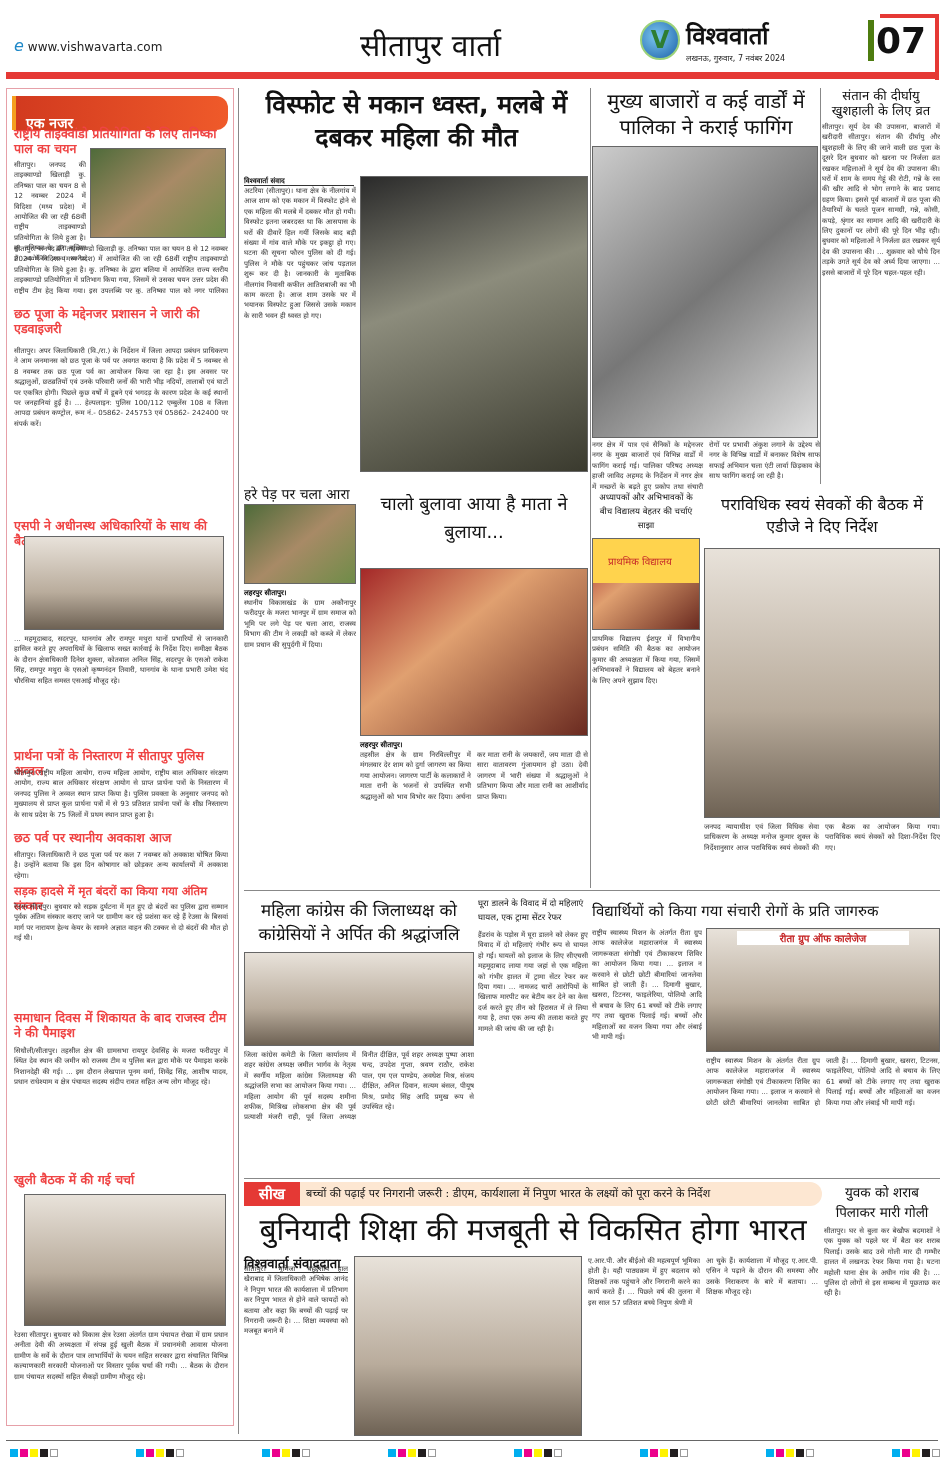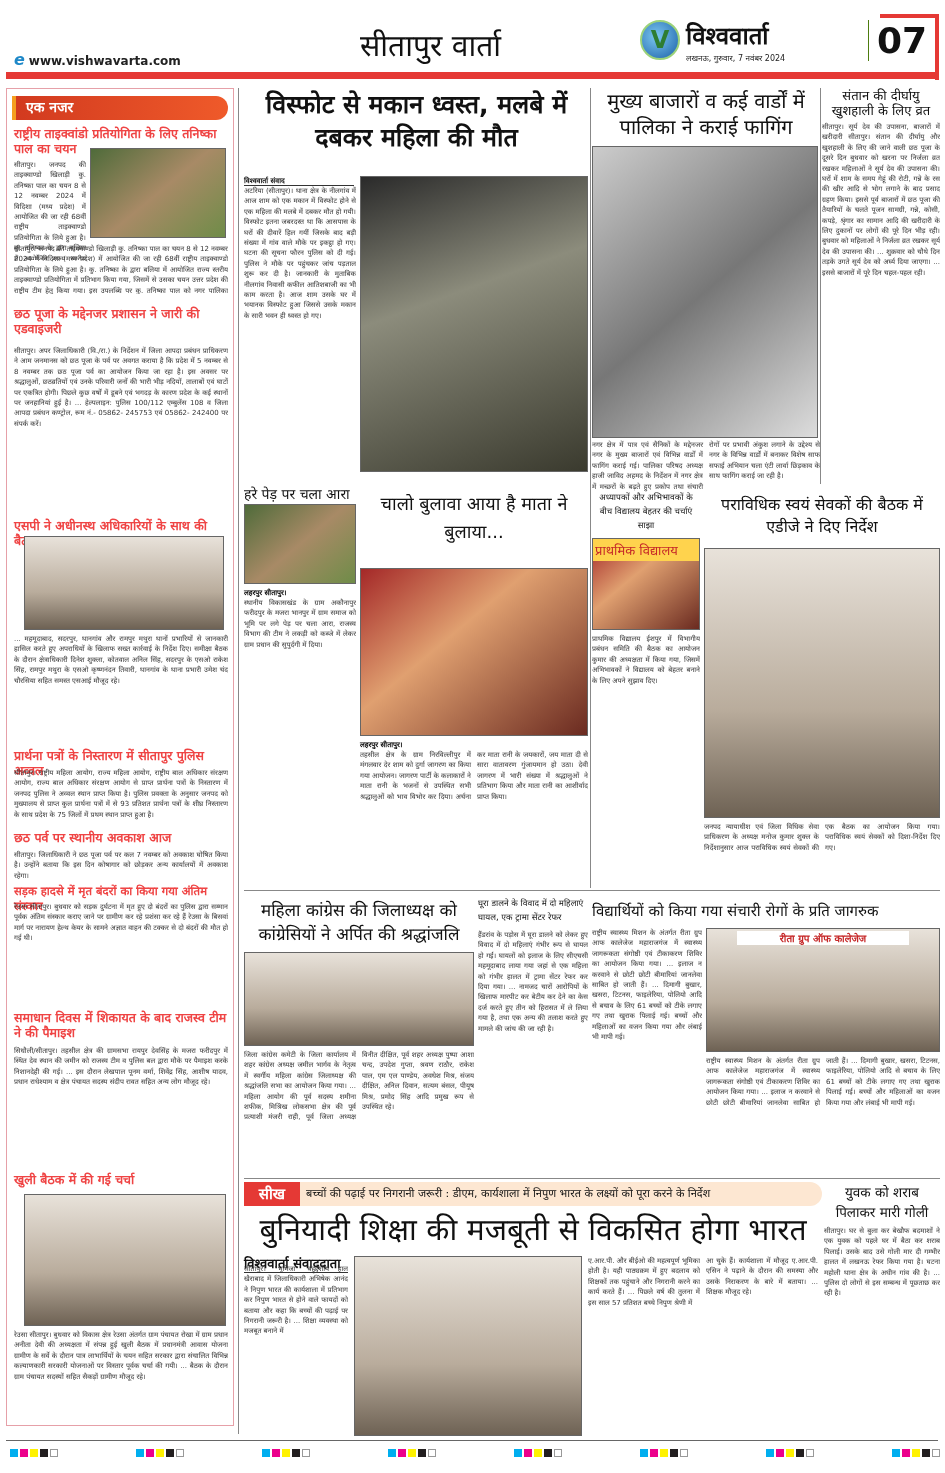--- a/index.html
+++ b/index.html
@@ -1,29 +1,29 @@
 <!DOCTYPE html>
 <html><head>
 <meta charset="utf-8">
 <style>
 *{box-sizing:border-box;margin:0;padding:0}
 body{width:945px;height:1473px;background:#fff;font-family:"DejaVu Sans",sans-serif;color:#111;position:relative;overflow:hidden}
 .abs{position:absolute}
-.hdr-url{left:14px;top:50px;font-size:12px;font-weight:bold;color:#222}
+.hdr-url{left:14px;top:36px;font-size:12px;font-weight:normal;color:#222}
 .hdr-url .e{color:#1e88c8;font-size:16px;font-style:italic;margin-right:4px}
 .hdr-section{left:360px;top:24px;font-size:30px;font-family:"DejaVu Serif",serif;color:#111}
 .hdr-logo{left:640px;top:20px;width:40px;height:40px;border-radius:50%;background:radial-gradient(circle at 40% 40%,#7cc8f0,#1a5fa8);border:2px solid #9bd27a;text-align:center;font-weight:bold;font-size:24px;color:#2e7d32;line-height:36px}
 .hdr-brand{left:686px;top:18px;font-size:24px;font-weight:bold;color:#111}
 .hdr-date{left:686px;top:52px;font-size:8px;color:#222}
-.hdr-page{left:868px;top:20px;font-size:36px;font-weight:bold;color:#111;border-left:1px solid #4d7c0f;padding-left:8px}
+.hdr-page{left:868px;top:20px;font-size:36px;font-weight:bold;color:#111;border-left:6px solid #4d7c0f;padding-left:2px}
 .hdr-redbar{left:6px;top:72px;width:932px;height:7px;background:#e53935}
 .hdr-redright{left:935px;top:14px;width:4px;height:66px;background:#e53935}
 .hdr-redtop{left:880px;top:14px;width:59px;height:4px;background:#e53935}
 .leftbox{left:6px;top:88px;width:228px;height:1338px;border:1px solid #e6a0a8}
-.eknajar{left:12px;top:96px;width:216px;height:24px;background:linear-gradient(90deg,#d23a1f,#ef5a2a);border-radius:0 12px 12px 0;border-left:4px solid #f59f1f;color:#fff;font-size:14px;font-weight:bold;padding:1px 10px}
+.eknajar{left:12px;top:96px;width:216px;height:24px;background:linear-gradient(90deg,#d23a1f,#ef5a2a);border-radius:0 12px 12px 0;border-left:4px solid #f59f1f;color:#fff;font-size:14px;font-weight:bold;padding:17px 10px}
 .lhead{font-family:"DejaVu Sans",sans-serif;font-weight:bold;color:#ef4444;font-size:12.5px;line-height:15px}
 .body{font-size:7px;line-height:10.4px;color:#333;text-align:justify}
 .photo{background:linear-gradient(135deg,#6b6b5a,#a69a88 40%,#3e3b33);border:1px solid #666}
 .ph-dark{background:linear-gradient(160deg,#2a2a2a,#8c8c7c 40%,#3a3a2e)}
 .ph-green{background:linear-gradient(140deg,#4f6b3a,#a88a66 50%,#6f8c48)}
 .ph-red{background:linear-gradient(140deg,#a42828,#e0a070 40%,#6a2a20)}
 .ph-grey{background:linear-gradient(140deg,#ccc,#777 50%,#ddd)}
 .ph-room{background:linear-gradient(180deg,#e8e2da,#b9ac9c 60%,#6e6254)}
 .bighead{font-weight:bold;color:#111;text-align:center}
 .divider{background:#888}
@@ -101,21 +101,21 @@
 
 <div class="abs bighead" style="left:592px;top:88px;width:228px;font-size:20px;line-height:26px;font-weight:normal">मुख्य बाजारों व कई वार्डों में पालिका ने कराई फागिंग</div>
 <div class="abs photo ph-grey" style="left:592px;top:146px;width:226px;height:292px"></div>
 <div class="abs body" style="left:592px;top:440px;width:228px;height:62px;overflow:hidden;column-count:2;column-gap:6px">नगर क्षेत्र में पात्र एवं सैनिकों के मद्देनजर नगर के मुख्य बाजारों एवं विभिन्न वार्डों में फागिंग कराई गई। पालिका परिषद अध्यक्ष हाजी जाविद अहमद के निर्देशन में नगर क्षेत्र में मच्छरों के बढ़ते हुए प्रकोप तथा संचारी रोगों पर प्रभावी अंकुश लगाने के उद्देश्य से नगर के विभिन्न वार्डों में बनाकर विशेष साफ सफाई अभियान चला एंटी लार्वा छिड़काव के साथ फागिंग कराई जा रही है।</div>
 
 <div class="abs bighead" style="left:822px;top:88px;width:118px;font-size:13px;line-height:15px;font-weight:normal">संतान की दीर्घायु खुशहाली के लिए व्रत</div>
 <div class="abs body" style="left:822px;top:122px;width:118px;height:362px;overflow:hidden">सीतापुर। सूर्य देव की उपासना, बाजारों में खरीदारी सीतापुर। संतान की दीर्घायु और खुशहाली के लिए की जाने वाली छठ पूजा के दूसरे दिन बुधवार को खरना पर निर्जला व्रत रखकर महिलाओं ने सूर्य देव की उपासना की। घरों में शाम के समय गेहूं की रोटी, गन्ने के रस की खीर आदि से भोग लगाने के बाद प्रसाद ग्रहण किया। इससे पूर्व बाजारों में छठ पूजा की तैयारियों के चलते पूजन सामग्री, गन्ने, कोसी, कपड़े, श्रृंगार का सामान आदि की खरीदारी के लिए दुकानों पर लोगों की पूरे दिन भीड़ रही। बुधवार को महिलाओं ने निर्जला व्रत रखकर सूर्य देव की उपासना की। ... शुक्रवार को चौथे दिन तड़के उगते सूर्य देव को अर्घ्य दिया जाएगा। ... इससे बाजारों में पूरे दिन चहल-पहल रही।</div>
 
 <div class="abs bighead" style="left:592px;top:490px;width:108px;font-size:8.5px;line-height:14px;font-weight:normal">अध्यापकों और अभिभावकों के बीच विद्यालय बेहतर की चर्चाएं साझा</div>
 <div class="abs photo ph-red" style="left:592px;top:538px;width:108px;height:92px">
-    <div style="background:#ffd34d;color:#c62828;font-size:13px;padding:2px">प्राथमिक विद्यालय</div>
+    <div style="background:#ffd34d;color:#c62828;font-size:10px;padding:15px">प्राथमिक विद्यालय</div>
   </div>
 <div class="abs body" style="left:592px;top:634px;width:108px;height:252px;overflow:hidden">प्राथमिक विद्यालय ईशपुर में विभागीय प्रबंधन समिति की बैठक का आयोजन कुमार की अध्यक्षता में किया गया, जिसमें अभिभावकों ने विद्यालय को बेहतर बनाने के लिए अपने सुझाव दिए।</div>
 
 <div class="abs bighead" style="left:704px;top:494px;width:236px;font-size:16px;line-height:22px;font-weight:normal">पराविधिक स्वयं सेवकों की बैठक में एडीजे ने दिए निर्देश</div>
 <div class="abs photo ph-room" style="left:704px;top:548px;width:236px;height:270px"></div>
 <div class="abs body" style="left:704px;top:822px;width:236px;height:64px;overflow:hidden;column-count:2;column-gap:6px">जनपद न्यायाधीश एवं जिला विधिक सेवा प्राधिकरण के अध्यक्ष मनोज कुमार शुक्ल के निर्देशानुसार आज पराविधिक स्वयं सेवकों की एक बैठक का आयोजन किया गया। पराविधिक स्वयं सेवकों को दिशा-निर्देश दिए गए।</div>
 
 <div class="abs" style="left:478px;top:896px;width:110px;font-size:8.5px;line-height:14px">घूरा डालने के विवाद में दो महिलाएं घायल, एक ट्रामा सेंटर रेफर</div>
 <div class="abs body" style="left:478px;top:930px;width:110px;height:244px;overflow:hidden">हैंडरांव के पड़ोस में घूरा डालने को लेकर हुए विवाद में दो महिलाएं गंभीर रूप से घायल हो गईं। घायलों को इलाज के लिए सीएचसी महमूदाबाद लाया गया जहां से एक महिला को गंभीर हालत में ट्रामा सेंटर रेफर कर दिया गया। ... नामजद चारों आरोपियों के खिलाफ मारपीट कर बेटीय कर देने का केस दर्ज करते हुए तीन को हिरासत में ले लिया गया है, तथा एक अन्य की तलाश करते हुए मामले की जांच की जा रही है।</div>
 

